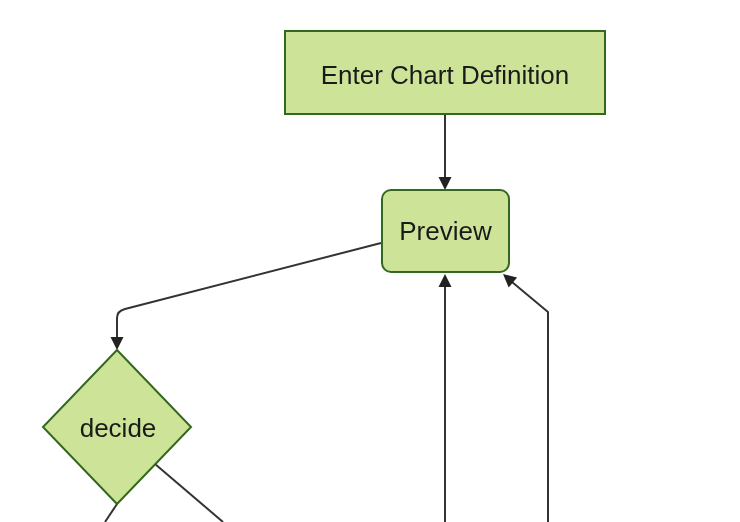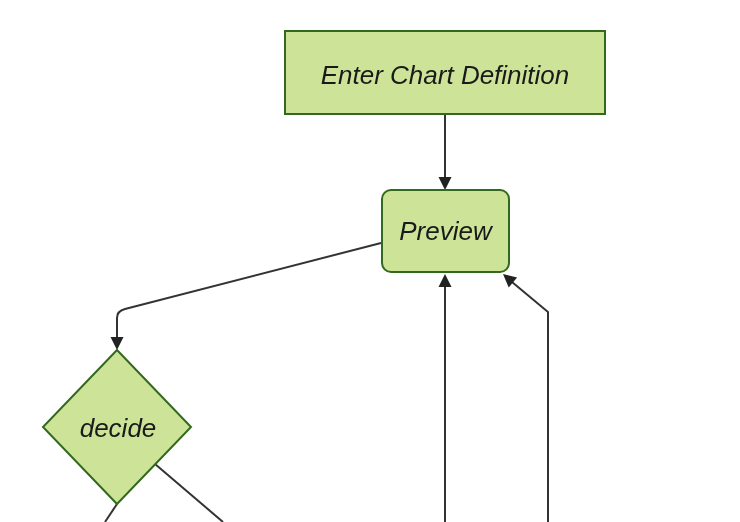--- a/index.html
+++ b/index.html
@@ -8,21 +8,20 @@
     width: 740px;
     height: 522px;
     background: #ffffff;
     overflow: hidden;
     font-family: "Liberation Sans", sans-serif;
   }
   .diagram-wrap {
     position: relative;
     width: 740px;
     height: 522px;
-    font-style: italic;
   }
   svg {
     display: block;
   }
   .node-label {
     font-family: "Liberation Sans", sans-serif;
     font-size: 26px;
     text-anchor: middle;
   }
   .edge-line {

